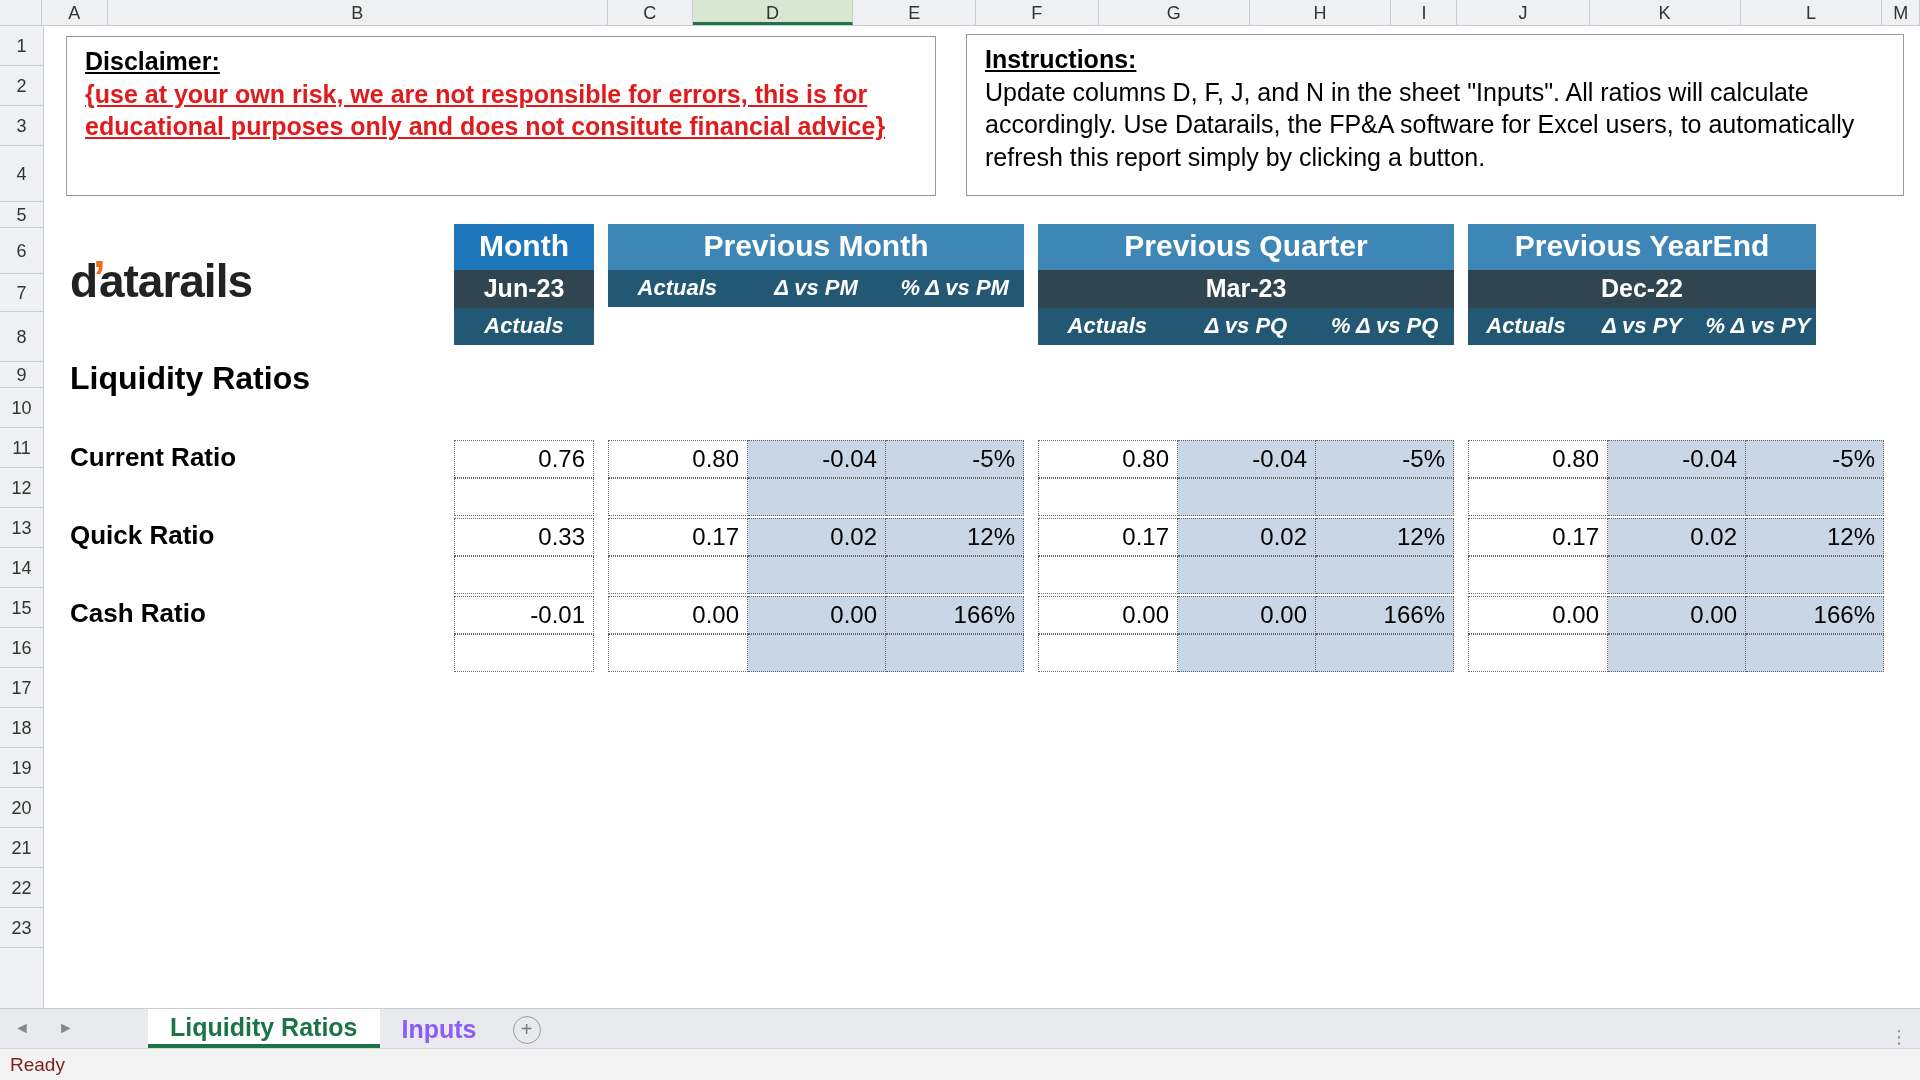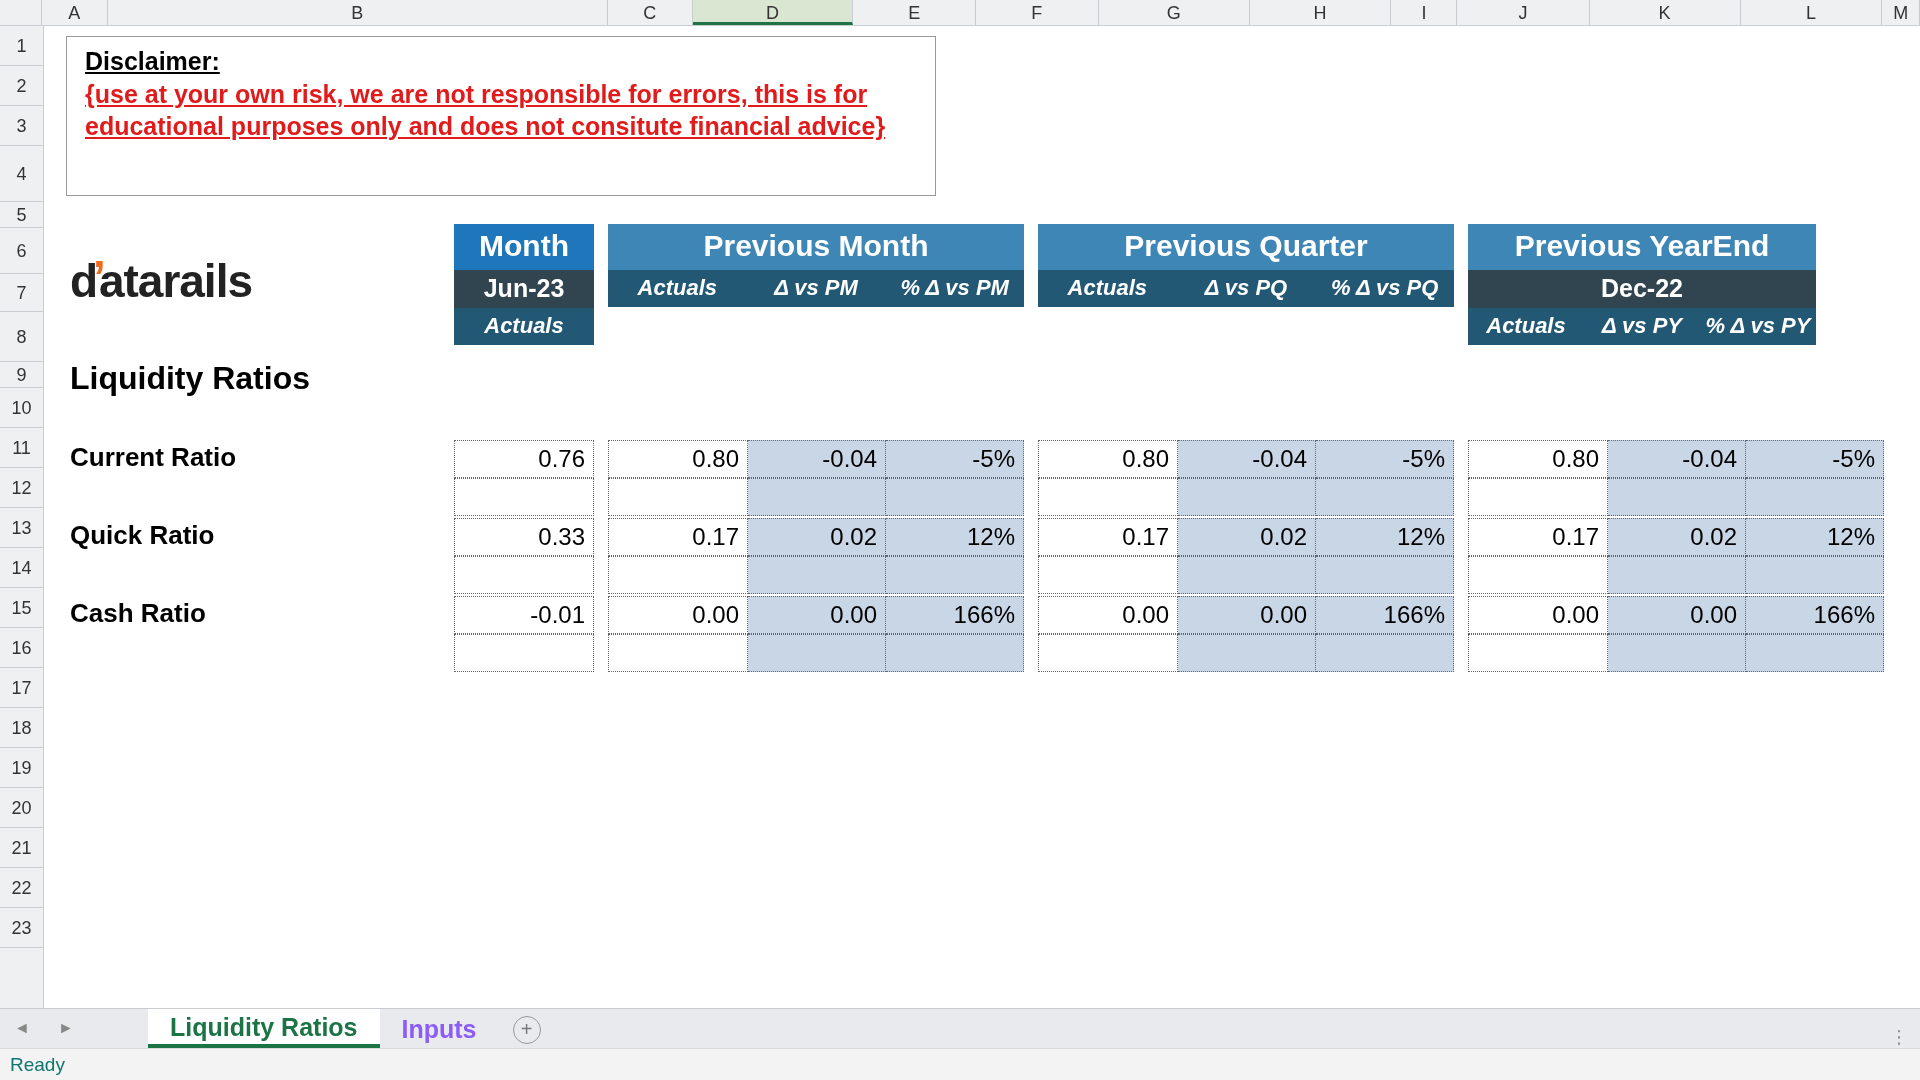--- a/index.html
+++ b/index.html
@@ -49,21 +49,21 @@
   
   .tabs { position:absolute; left:0; right:0; bottom:32px; height:40px; background:#e8eaed; border-top:1px solid #c9ccd0; display:flex; align-items:flex-end; font-size:25px; }
   .tabs .nav { width:44px; text-align:center; color:#888; font-size:16px; line-height:40px; }
   .tabs .spacer { width:60px; }
   .tab { padding:4px 22px 2px; color:#8b5cf6; font-weight:700; background:transparent; border-bottom:2px solid transparent; cursor:pointer; }
   .tab.active { color:#1b7346; border-bottom:4px solid #1b7346; background:#fff; }
   .addtab { width:28px; height:28px; border:1.5px solid #999; border-radius:50%; margin:0 14px 4px; text-align:center; line-height:24px; color:#777; font-size:20px; cursor:default; }
   .tabs .drag { margin-left:auto; color:#888; font-size:18px; padding-right:10px; letter-spacing:2px; }
 
   
-  .status { position:absolute; left:0; right:0; bottom:0; height:32px; background:#f3f3f3; border-top:1px solid #d6d8db; font-size:19px; color:#0f766e; line-height:32px; padding-left:10px; }
+  .status { position:absolute; left:0; right:0; bottom:0; height:32px; background:#f3f3f3; border-top:1px solid #d6d8db; font-size:19px; color:#7f1d1d; line-height:32px; padding-left:10px; }
 </style>
 </head>
 <body>
 
 <div class="colhdr">
   <div class="corner"></div>
 <div class="ch" style="width: 70px;">A</div>
     <div class="ch" style="width: 530px;">B</div>
     <div class="ch" style="width: 90px;">C</div>
     <div class="ch sel" style="width: 170px;">D</div>
@@ -104,20 +104,24 @@
     <div class="rh" style="height: 40px; line-height: 40px;">23</div>
   </div>
 
 <div class="sheet">
 
   <div class="memo" style="left:22px; top:10px; width:870px; height:160px;">
     <div class="hd">Disclaimer:</div>
     <div class="warn">{use at your own risk, we are not responsible for errors, this is for educational purposes only and does not consitute financial advice}</div>
   </div>
 
+  <div class="memo" style="left:922px; top:8px; width:938px; height:162px;">
+    <div class="hd">Instructions:</div>
+    <div>Update columns D, F, J, and N in the sheet "Inputs". All ratios will calculate accordingly. Use Datarails, the FP&amp;A software for Excel users, to automatically refresh this report simply by clicking a button.</div>
+  </div>
 
   <div class="logo" style="left:26px; top:228px;">
     <span style="font-family:Arial;">d</span><span class="tick">’</span><span>atarails</span>
   </div>
 
   <div class="blk" style="left:410px; top:198px; width:140px;">
     <div class="top">Month</div>
     <div class="mid">Jun-23</div>
     <div class="sub">
         <span>Actuals</span>
@@ -128,20 +132,21 @@
     <div class="top">Previous Month</div>
     <div class="sub">
       <span>Actuals</span>
       <span>Δ vs PM</span>
       <span>% Δ vs PM</span>
     </div>
   </div>
 
   <div class="blk dim" style="left:994px; top:198px; width:416px;">
     <div class="top">Previous Quarter</div>
+    <div class="mid">Mar-23</div>
     <div class="sub">
       <span>Actuals</span>
       <span>Δ vs PQ</span>
       <span>% Δ vs PQ</span>
     </div>
   </div>
 
   <div class="blk dim" style="left:1424px; top:198px; width:348px;">
     <div class="top">Previous YearEnd</div>
     <div class="mid">Dec-22</div>

